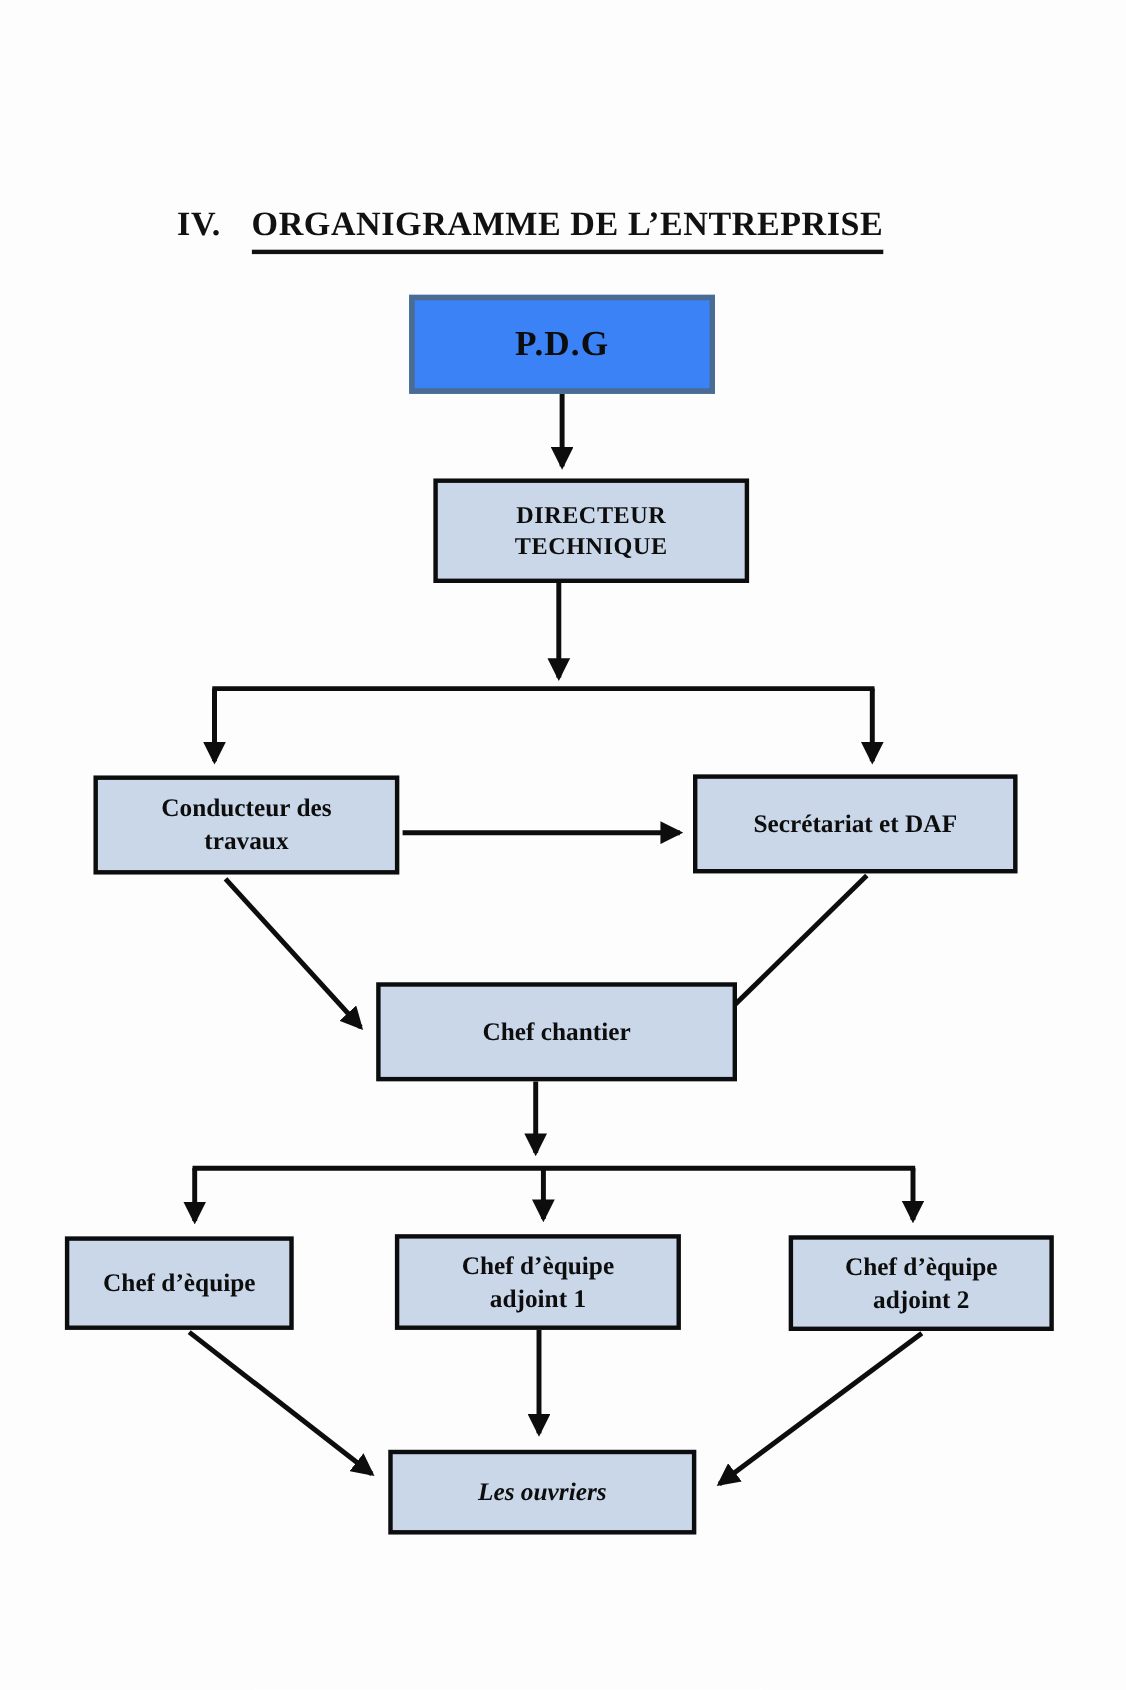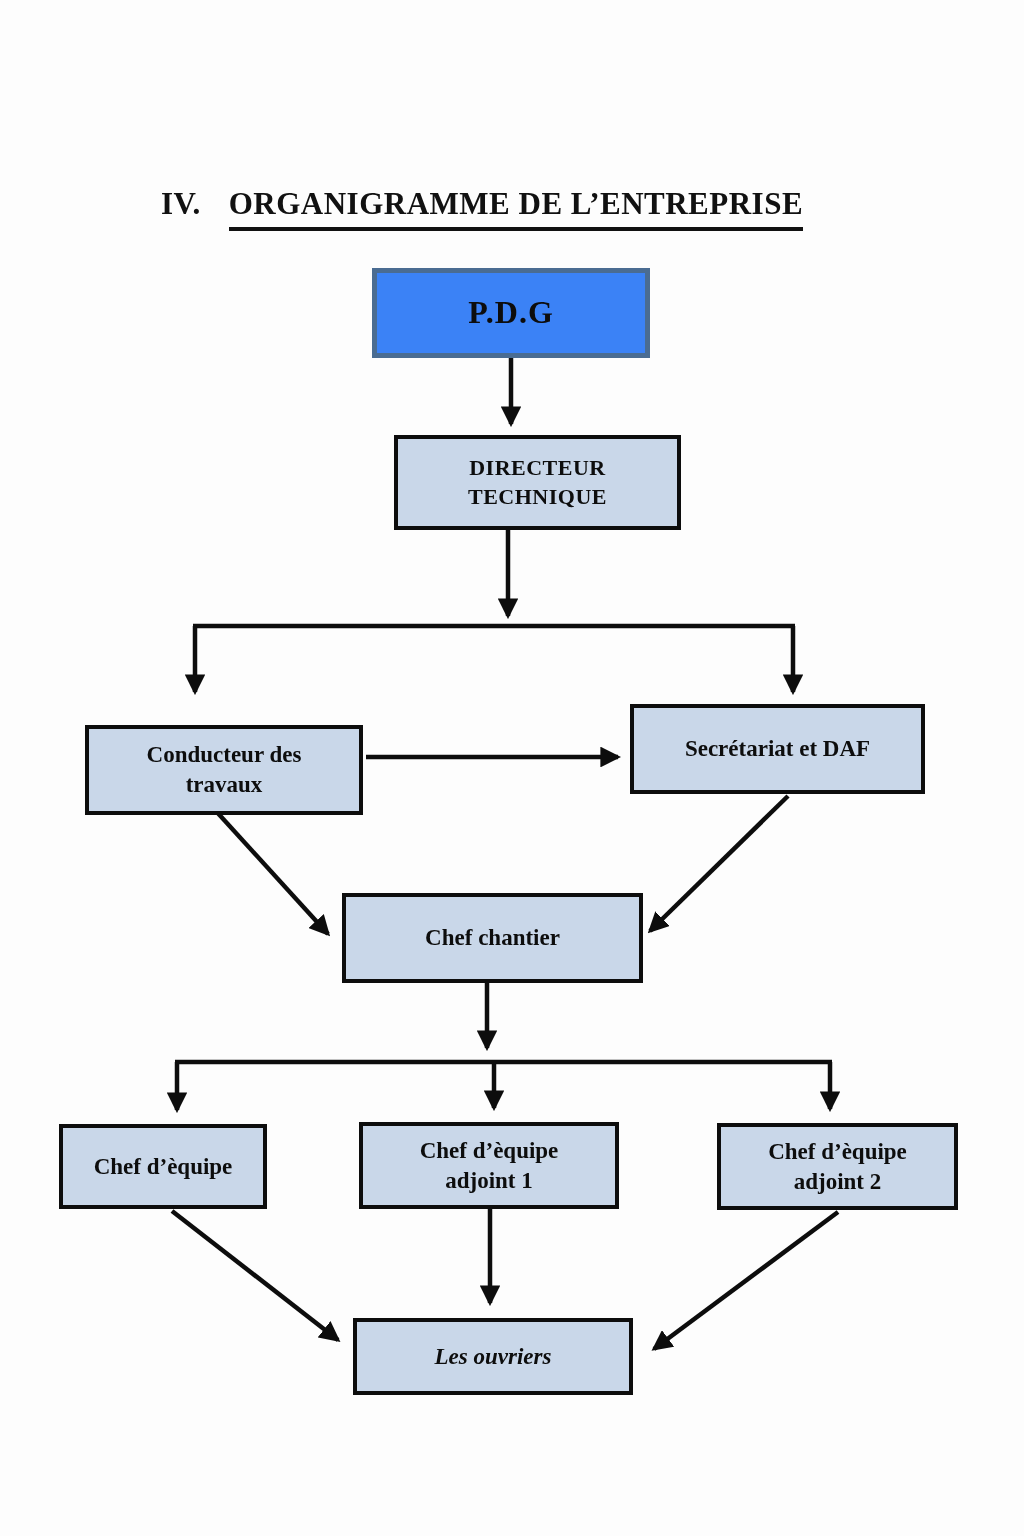--- a/index.html
+++ b/index.html
@@ -51,23 +51,23 @@
     white-space: pre-line;
   }
   .node.pdg {
     background: #3b82f6;
     border: 5px solid #4a6c92;
     font-size: 32px;
     letter-spacing: 1px;
   }
   .node.directeur      { left: 365px; top: 435px;  width: 287px; height: 95px; font-size: 22px; letter-spacing: 0.5px; margin-left: 29px; }
   .node.pdg            { left: 372px; top: 268px;  width: 278px; height: 90px; }
-  .node.conducteur     { left: 85px;  top: 705px;  width: 278px; height: 90px; margin-top: 20px; }
+  .node.conducteur     { left: 85px;  top: 705px;  width: 278px; height: 90px; }
   .node.secretariat    { left: 630px; top: 704px;  width: 295px; height: 90px; }
-  .node.chef-chantier  { left: 342px; top: 893px;  width: 301px; height: 90px; }
+  .node.chef-chantier  { left: 342px; top: 893px;  width: 328px; height: 90px; }
   .node.chef-equipe    { left: 59px;  top: 1124px; width: 208px; height: 85px; }
   .node.adjoint1       { left: 359px; top: 1122px; width: 260px; height: 87px; }
   .node.adjoint2       { left: 717px; top: 1123px; width: 241px; height: 87px; }
   .node.ouvriers       { left: 353px; top: 1318px; width: 280px; height: 77px; font-style: italic; }
   svg.connectors {
     position: absolute;
     left: 0;
     top: 0;
     width: 1024px;
     height: 1536px;

